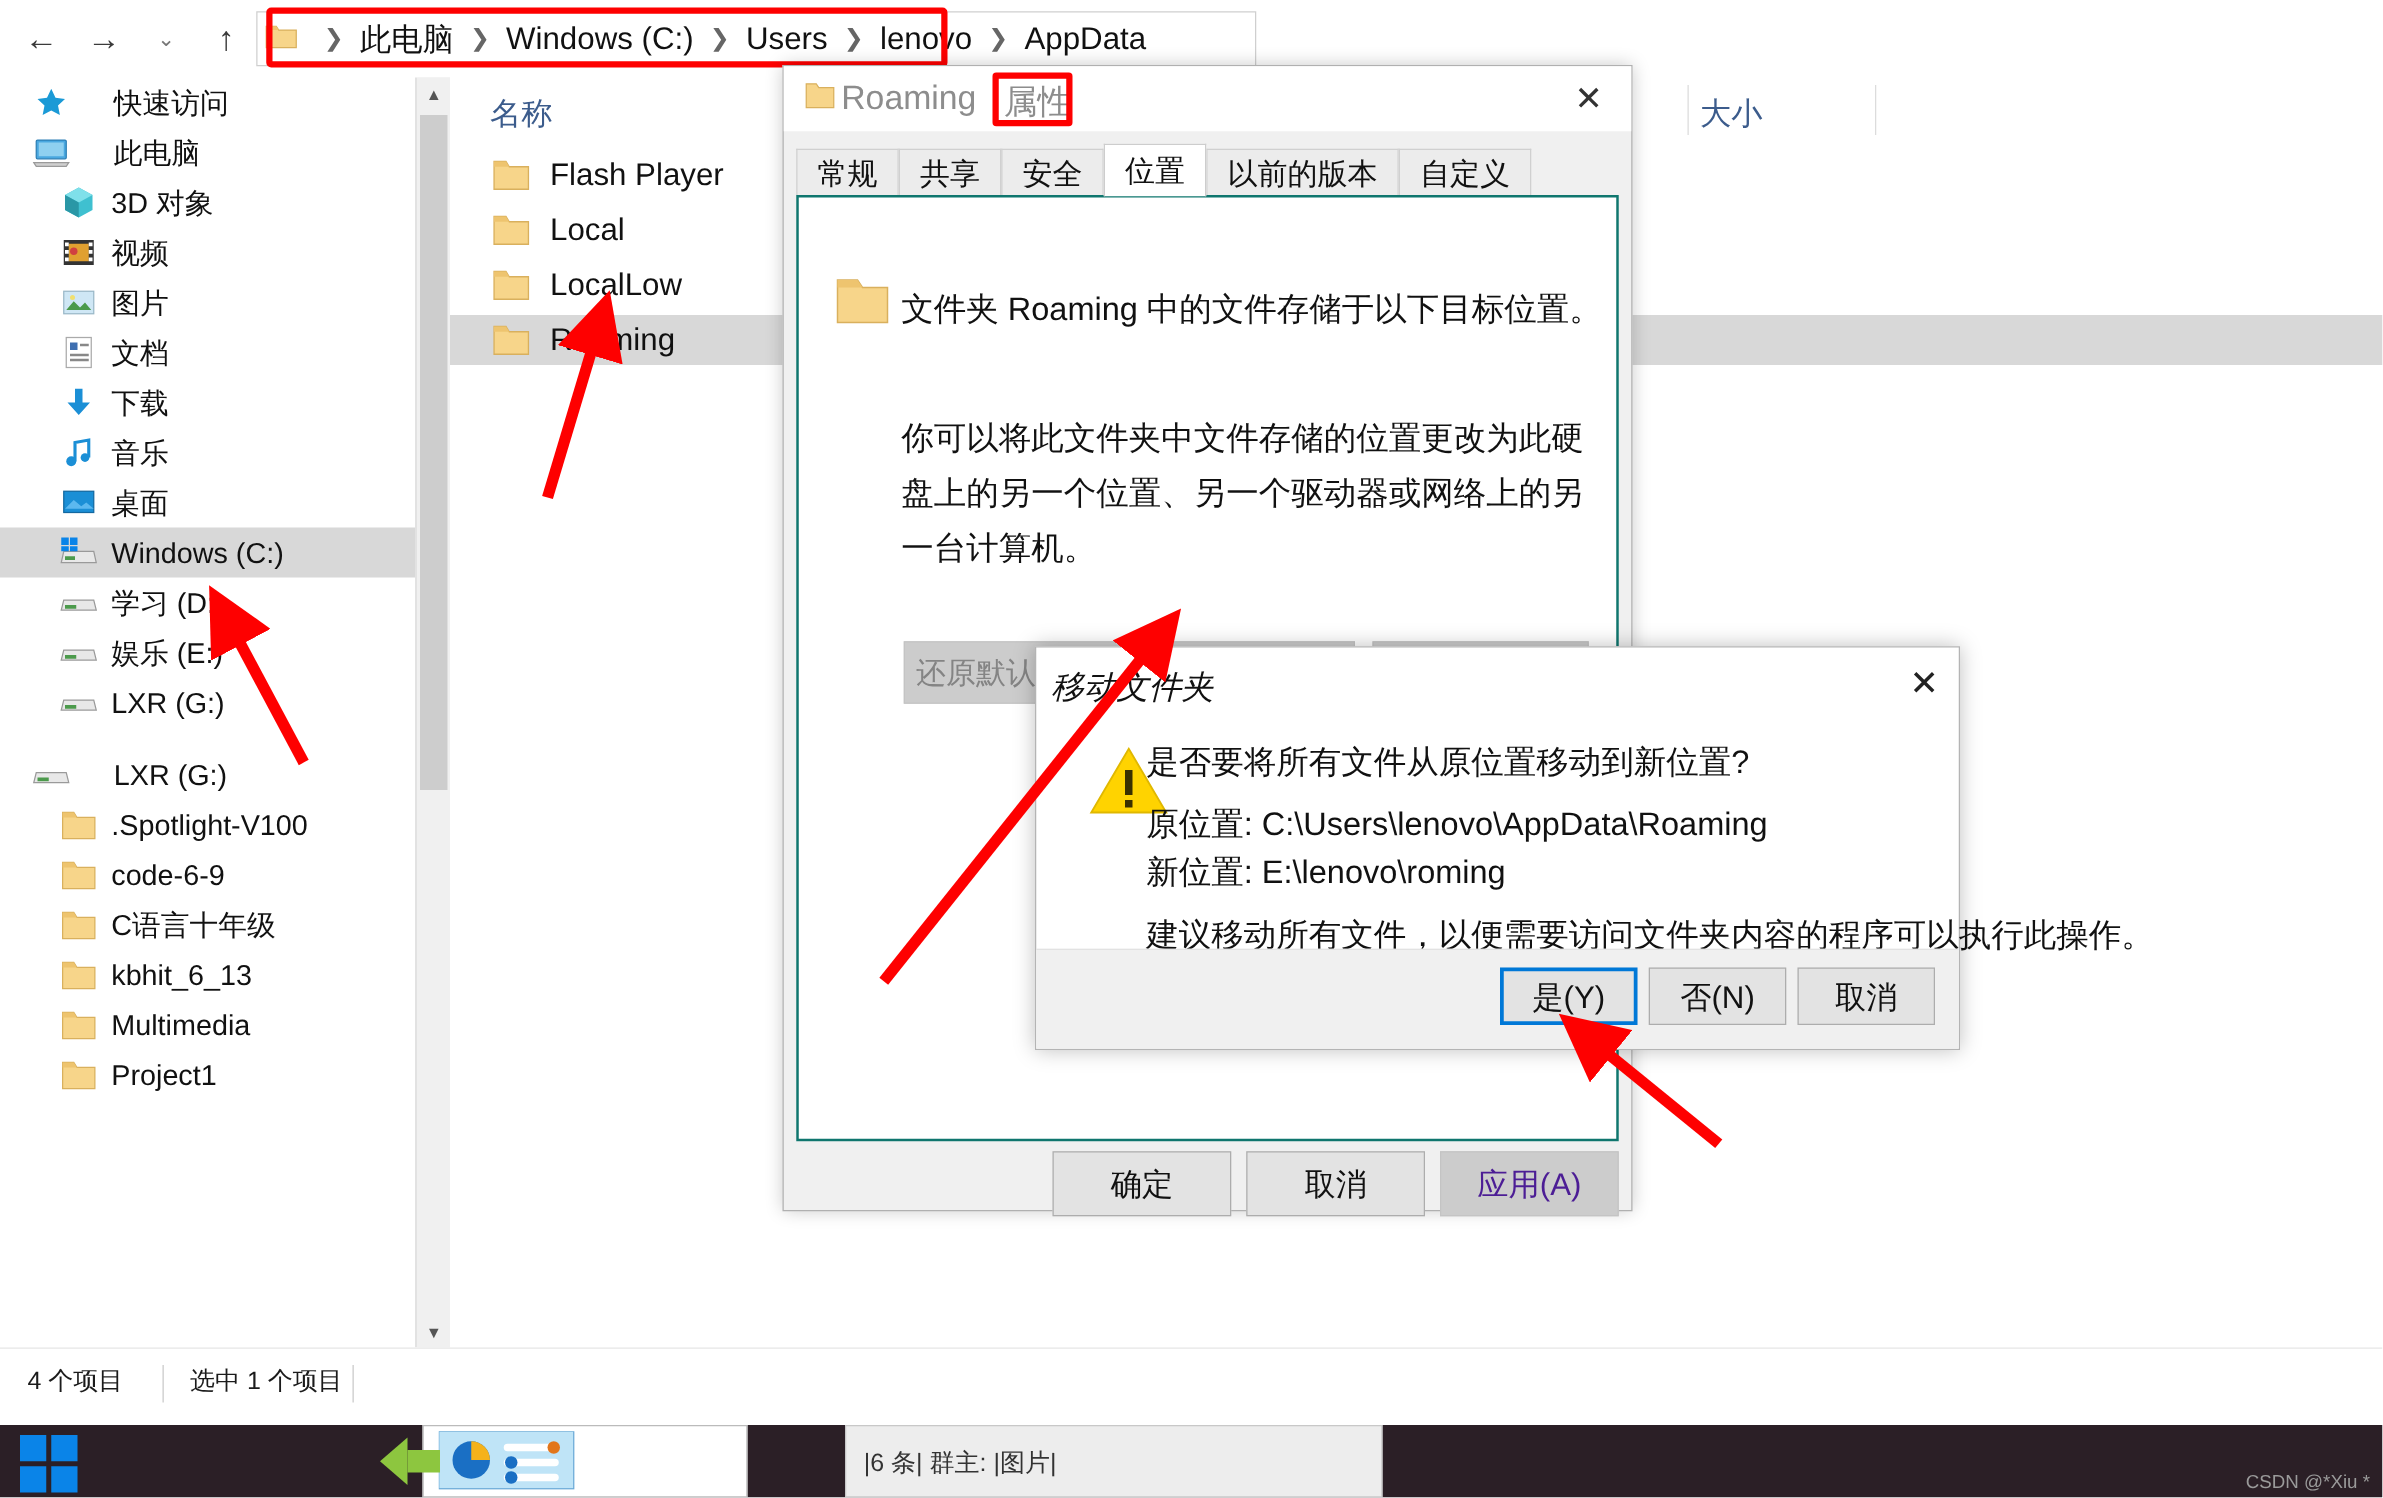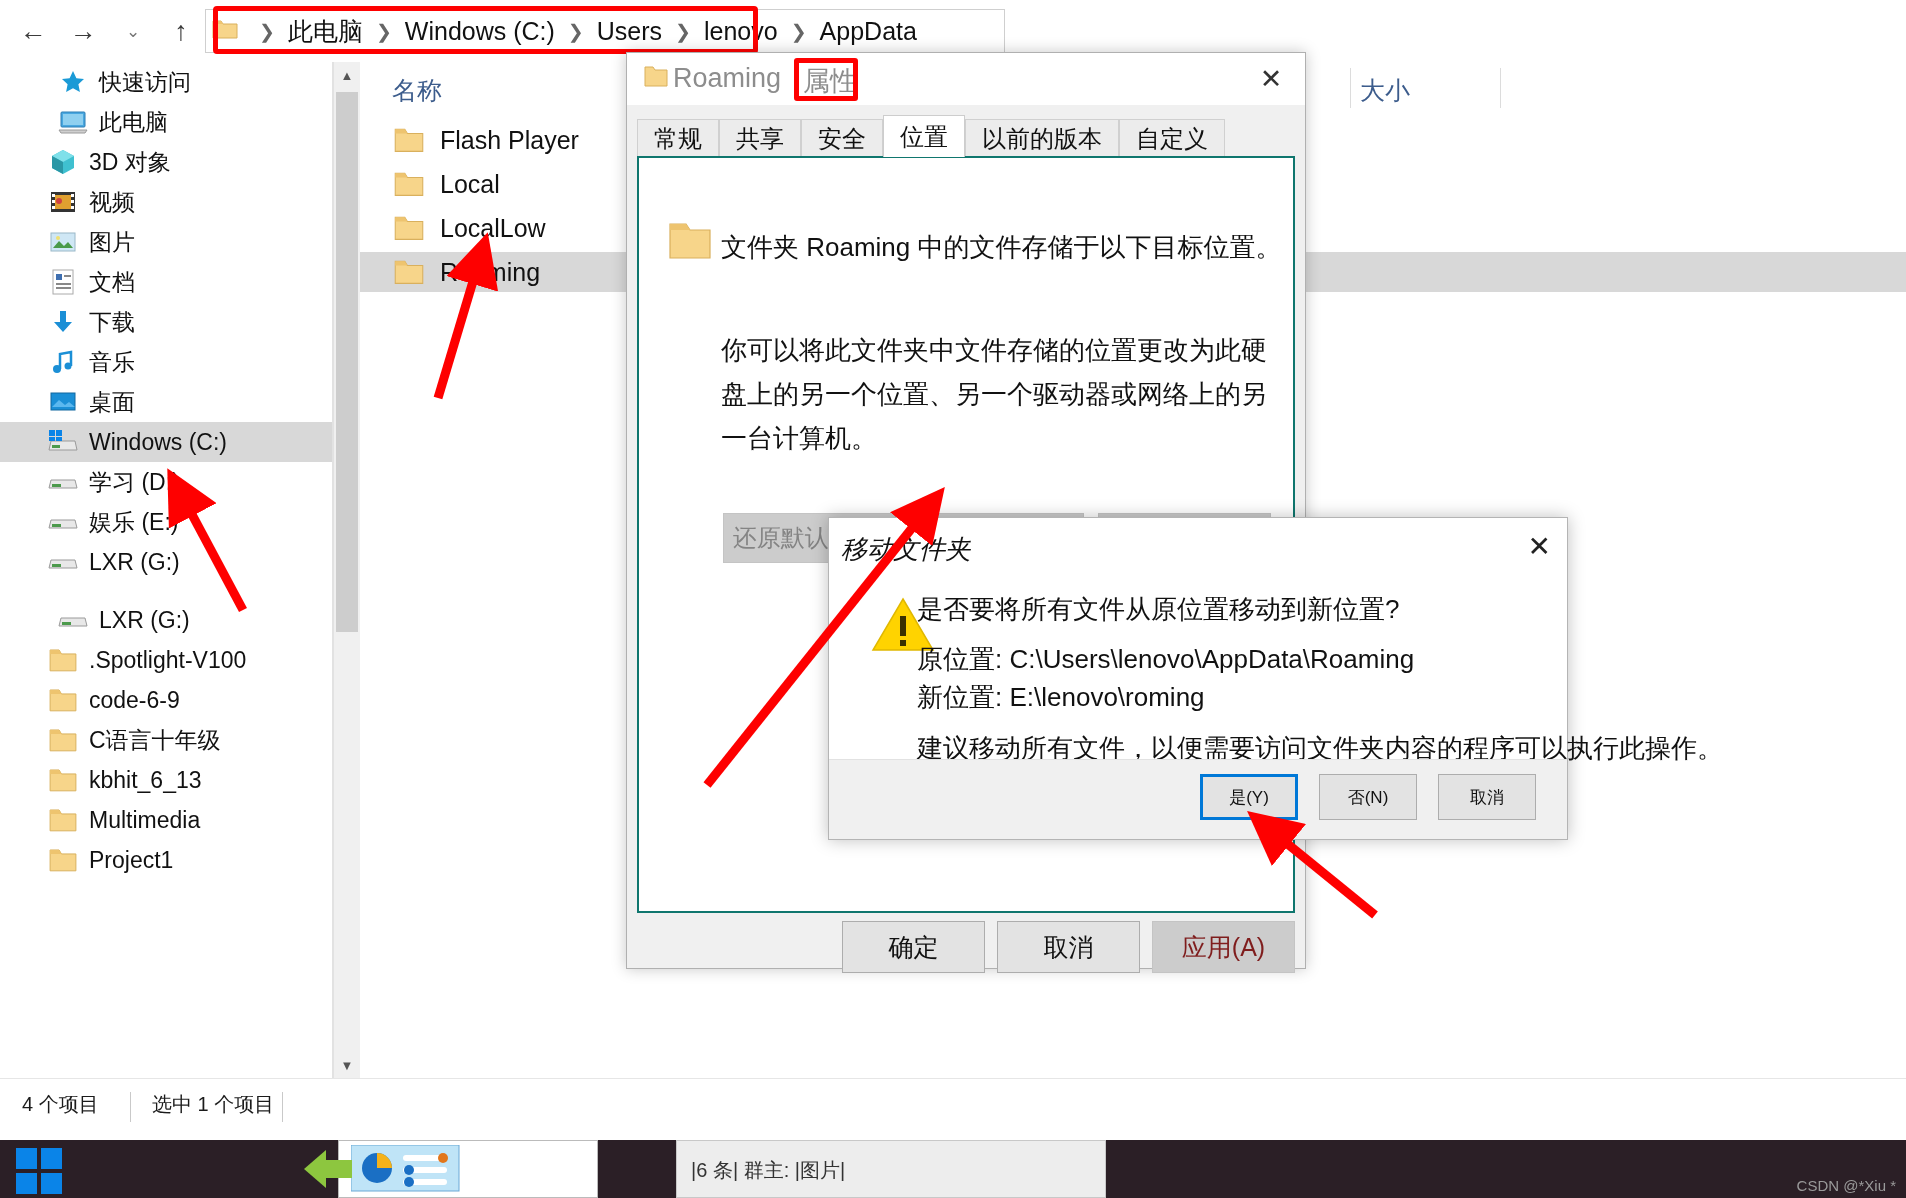--- a/index.html
+++ b/index.html
@@ -43,21 +43,21 @@
   }
 
   
   .sidebar { position:absolute; left:0; top:62px; width:332px; height:1016px; background:#fff; overflow:hidden; }
   .sb-item {
     height:40px; display:flex; align-items:center; font-size:23px; color:#111;
     white-space:nowrap;
   }
   .sb-item.sel { background:#d8d8d8; }
   .sb-ico { width:34px; min-width:34px; display:flex; align-items:center; justify-content:center; margin-right:9px; }
-  .sb-lvl0 { padding-left:56px; }
+  .sb-lvl0 { padding-left:24px;gap:24px; }
   .sb-lvl1 { padding-left:46px; }
   .sb-gap  { height:18px; }
 
   
   .splitter { position:absolute; left:332px; top:62px; width:2px; height:1016px; background:#e2e2e2; }
   .scrollcol { position:absolute; left:334px; top:62px; width:26px; height:1016px; background:#f0f0f0; }
   .sc-arrow { width:26px; height:26px; display:flex; align-items:center; justify-content:center; font-size:13px; color:#555; background:#f0f0f0; }
   .sc-arrow.bot { position:absolute; bottom:0; left:0; }
   .sc-thumb { position:absolute; left:2px; top:30px; width:22px; height:540px; background:#cdcdcd; }
 
@@ -125,40 +125,40 @@
     white-space:nowrap;
   }
 
   .pd-footer { position:absolute; left:10px; top:878px; width:658px; height:30px; }
   .pd-fbtn {
     position:absolute; top:-10px; width:143px; height:52px;
     display:flex; align-items:center; justify-content:center;
     font-size:25px; background:#e3e3e3; border:1px solid #adadad; color:#111;
     white-space:nowrap;
   }
-  .pd-fbtn.disabled { background:#cccccc; border-color:#c4c4c4; color:#7f1d1d; }
+  .pd-fbtn.disabled { background:#cccccc; border-color:#c4c4c4; color:#4c1d95; }
 
   
   #movedlg {
     position:absolute; left:828px; top:517px; width:740px; height:323px;
     background:#fff; border:1px solid #b4b4b4; box-shadow:0 0 16px rgba(0,0,0,.25);
   }
   .md-title { position:absolute; left:12px; top:14px; font-size:26px; color:#111;font-style:italic; }
   .md-close { position:absolute; right:16px; top:12px; font-size:28px; color:#222; }
   .md-warn { position:absolute; left:42px; top:78px; }
   .md-q { position:absolute; left:88px; top:74px; font-size:26px; color:#111; white-space:nowrap; }
   .md-line { position:absolute; left:88px; font-size:26px; color:#111; white-space:nowrap; }
   .md-l1 { top:124px; }
   .md-l2 { top:162px; }
   .md-adv { position:absolute; left:88px; top:213px; font-size:26px; color:#111; white-space:nowrap; }
   .md-foot { position:absolute; left:0; bottom:0; width:738px; height:80px; background:#f0f0f0; border-top:1px solid #e2e2e2; }
   .md-btn {
-    position:absolute; top:14px; width:98px; height:46px;
+    position:absolute; top:14px; width:110px; height:46px;
     display:flex; align-items:center; justify-content:center;
-    font-size:17px; background:#e3e3e3; border:1px solid #adadad; color:#111;
+    font-size:25px; background:#e3e3e3; border:1px solid #adadad; color:#111;
   }
   .md-btn.focused { border:3px solid #0078d7; background:#e3e3e3; }
 
   
   #overlay { position:absolute; left:0; top:0; width:1906px; height:1198px; pointer-events:none; }
   .wm { position:absolute; right:10px; bottom:4px; font-size:15px; color:#9a9a9a; }
 </style>
 </head>
 <body>
 

